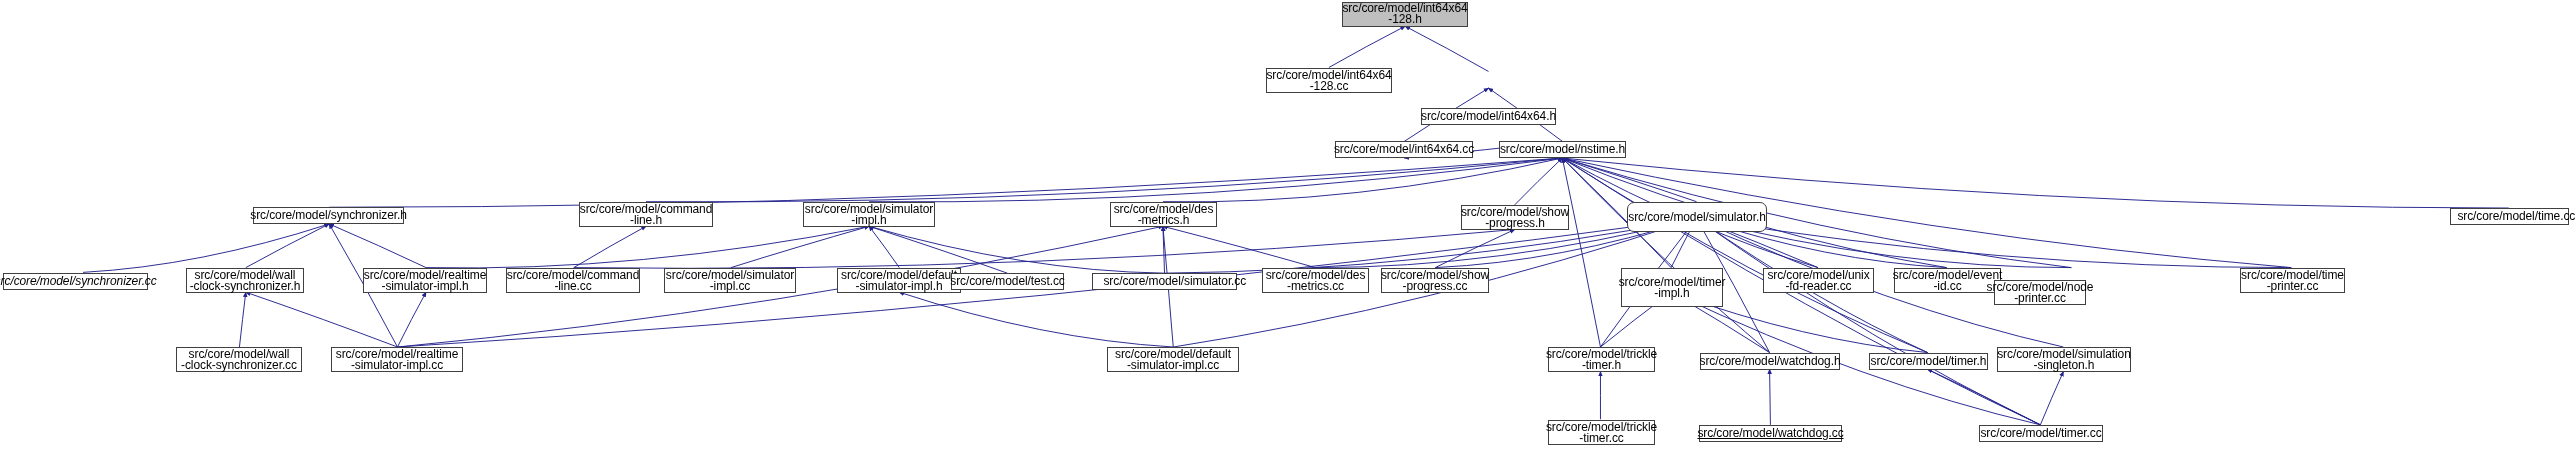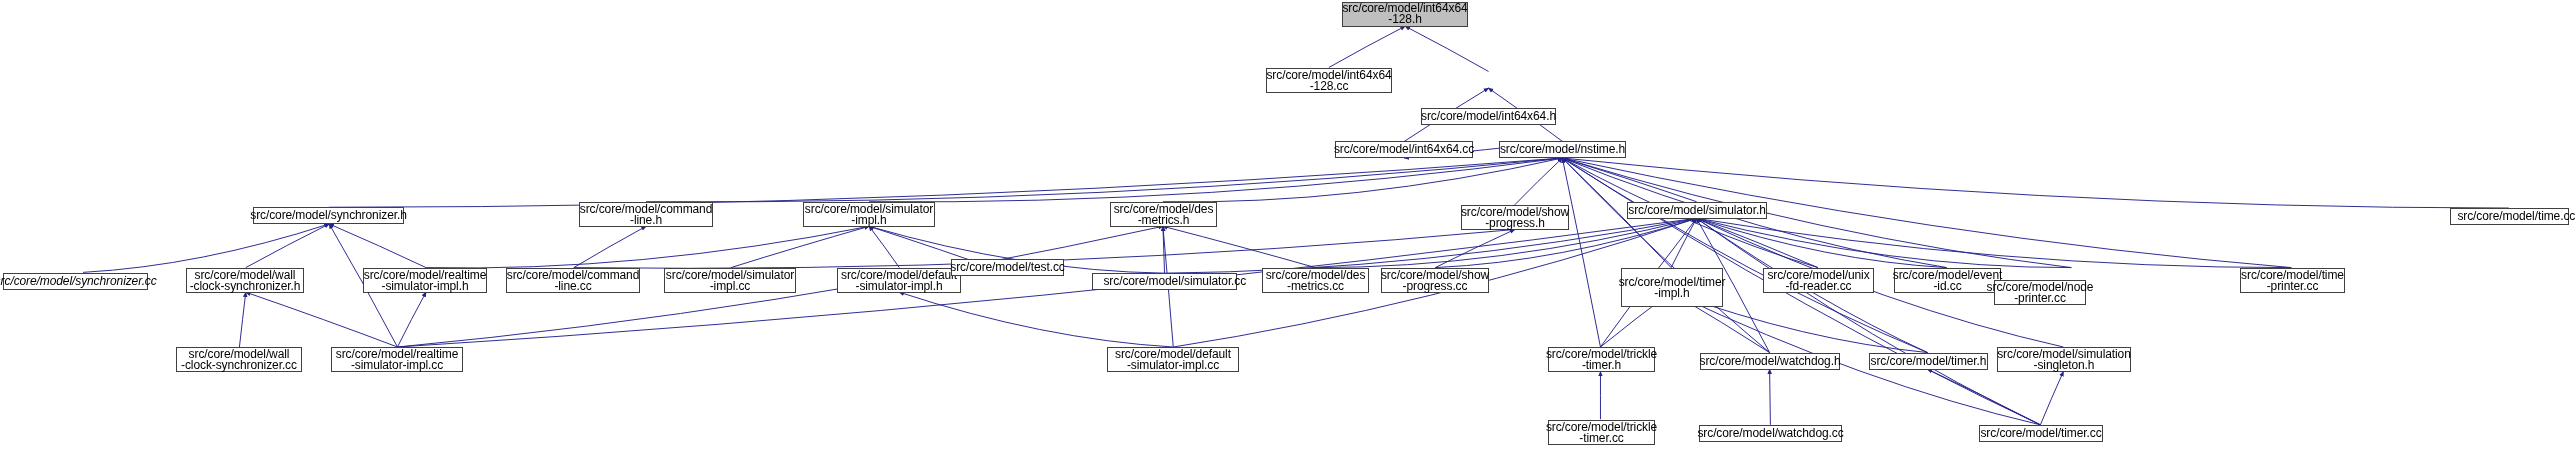--- a/index.html
+++ b/index.html
@@ -137,34 +137,34 @@
       <div class="node" style="left: 1499px; top: 141px; width: 127px; height: 16.7px;"><span class="node-label">src/core/model/nstime.h</span></div>
       <div class="node" style="left: 253px; top: 207px; width: 151px; height: 16.7px; text-align: right;"><span class="node-label">src/core/model/synchronizer.h</span></div>
       <div class="node" style="left: 579px; top: 202px; width: 134px; height: 25px;"><span class="node-label">src/core/model/command
 -line.h</span></div>
       <div class="node" style="left: 803px; top: 202px; width: 132px; height: 25px;"><span class="node-label">src/core/model/simulator
 -impl.h</span></div>
       <div class="node" style="left: 1110px; top: 202px; width: 107px; height: 25px;"><span class="node-label">src/core/model/des
 -metrics.h</span></div>
       <div class="node" style="left: 1461px; top: 205px; width: 108px; height: 25px;"><span class="node-label">src/core/model/show
 -progress.h</span></div>
-      <div class="node" style="left: 1627px; top: 202px; width: 140px; height: 17px;"><span class="node-label">src/core/model/simulator.h</span></div>
+      <div class="node" style="left: 1627px; top: 202px; width: 140px; height: 30px; border-radius: 7px;"><span class="node-label">src/core/model/simulator.h</span></div>
       <div class="node" style="left: 2450px; top: 208px; width: 119px; height: 16.7px; padding-left: 16px;"><span class="node-label">src/core/model/time.cc</span></div>
       <div class="node" style="left: 3.2px; top: 273px; width: 145px; height: 16.7px; font-style: italic;"><span class="node-label">src/core/model/synchronizer.cc</span></div>
       <div class="node" style="left: 186px; top: 268px; width: 118px; height: 25px;"><span class="node-label">src/core/model/wall
 -clock-synchronizer.h</span></div>
       <div class="node" style="left: 363px; top: 268px; width: 124px; height: 25px;"><span class="node-label">src/core/model/realtime
 -simulator-impl.h</span></div>
       <div class="node" style="left: 506px; top: 268px; width: 134px; height: 25px;"><span class="node-label">src/core/model/command
 -line.cc</span></div>
       <div class="node" style="left: 664px; top: 268px; width: 132px; height: 25px;"><span class="node-label">src/core/model/simulator
 -impl.cc</span></div>
       <div class="node" style="left: 837px; top: 268px; width: 124px; height: 25px;"><span class="node-label">src/core/model/default
 -simulator-impl.h</span></div>
-      <div class="node" style="left: 951px; top: 259px; width: 113px; height: 16.7px;"><span class="node-label">src/core/model/test.cc</span></div>
+      <div class="node" style="left: 951px; top: 273px; width: 113px; height: 16.7px;"><span class="node-label">src/core/model/test.cc</span></div>
       <div class="node" style="left: 1092px; top: 273px; width: 145px; height: 16.7px; padding-left: 23px;"><span class="node-label">src/core/model/simulator.cc</span></div>
       <div class="node" style="left: 1262px; top: 268px; width: 107px; height: 25px;"><span class="node-label">src/core/model/des
 -metrics.cc</span></div>
       <div class="node" style="left: 1381px; top: 268px; width: 108px; height: 25px;"><span class="node-label">src/core/model/show
 -progress.cc</span></div>
       <div class="node" style="left: 1621px; top: 268px; width: 102px; height: 39px;"><span class="node-label">src/core/model/timer
 -impl.h</span></div>
       <div class="node" style="left: 1763px; top: 268px; width: 111px; height: 25px;"><span class="node-label">src/core/model/unix
 -fd-reader.cc</span></div>
       <div class="node" style="left: 1894px; top: 268px; width: 107px; height: 25px;"><span class="node-label">src/core/model/event
@@ -180,17 +180,17 @@
       <div class="node" style="left: 1107px; top: 347px; width: 132px; height: 25px;"><span class="node-label">src/core/model/default
 -simulator-impl.cc</span></div>
       <div class="node" style="left: 1548px; top: 347px; width: 107px; height: 25px;"><span class="node-label">src/core/model/trickle
 -timer.h</span></div>
       <div class="node" style="left: 1700px; top: 353px; width: 140px; height: 16.7px;"><span class="node-label">src/core/model/watchdog.h</span></div>
       <div class="node" style="left: 1869px; top: 353px; width: 119px; height: 16.7px;"><span class="node-label">src/core/model/timer.h</span></div>
       <div class="node" style="left: 1997px; top: 347px; width: 134px; height: 25px;"><span class="node-label">src/core/model/simulation
 -singleton.h</span></div>
       <div class="node" style="left: 1548px; top: 420px; width: 107px; height: 25px;"><span class="node-label">src/core/model/trickle
 -timer.cc</span></div>
-      <div class="node" style="left: 1699px; top: 425px; width: 143px; height: 16.7px;"><span class="node-label">src/core/model/watchdog.cc</span></div>
+      <div class="node" style="left: 1699px; top: 425px; width: 143px; height: 16.7px; text-decoration: underline;"><span class="node-label">src/core/model/watchdog.cc</span></div>
       <div class="node" style="left: 1979px; top: 425px; width: 124px; height: 16.7px;"><span class="node-label">src/core/model/timer.cc</span></div>
     </div>
 </div>
 
 
 </body></html>

